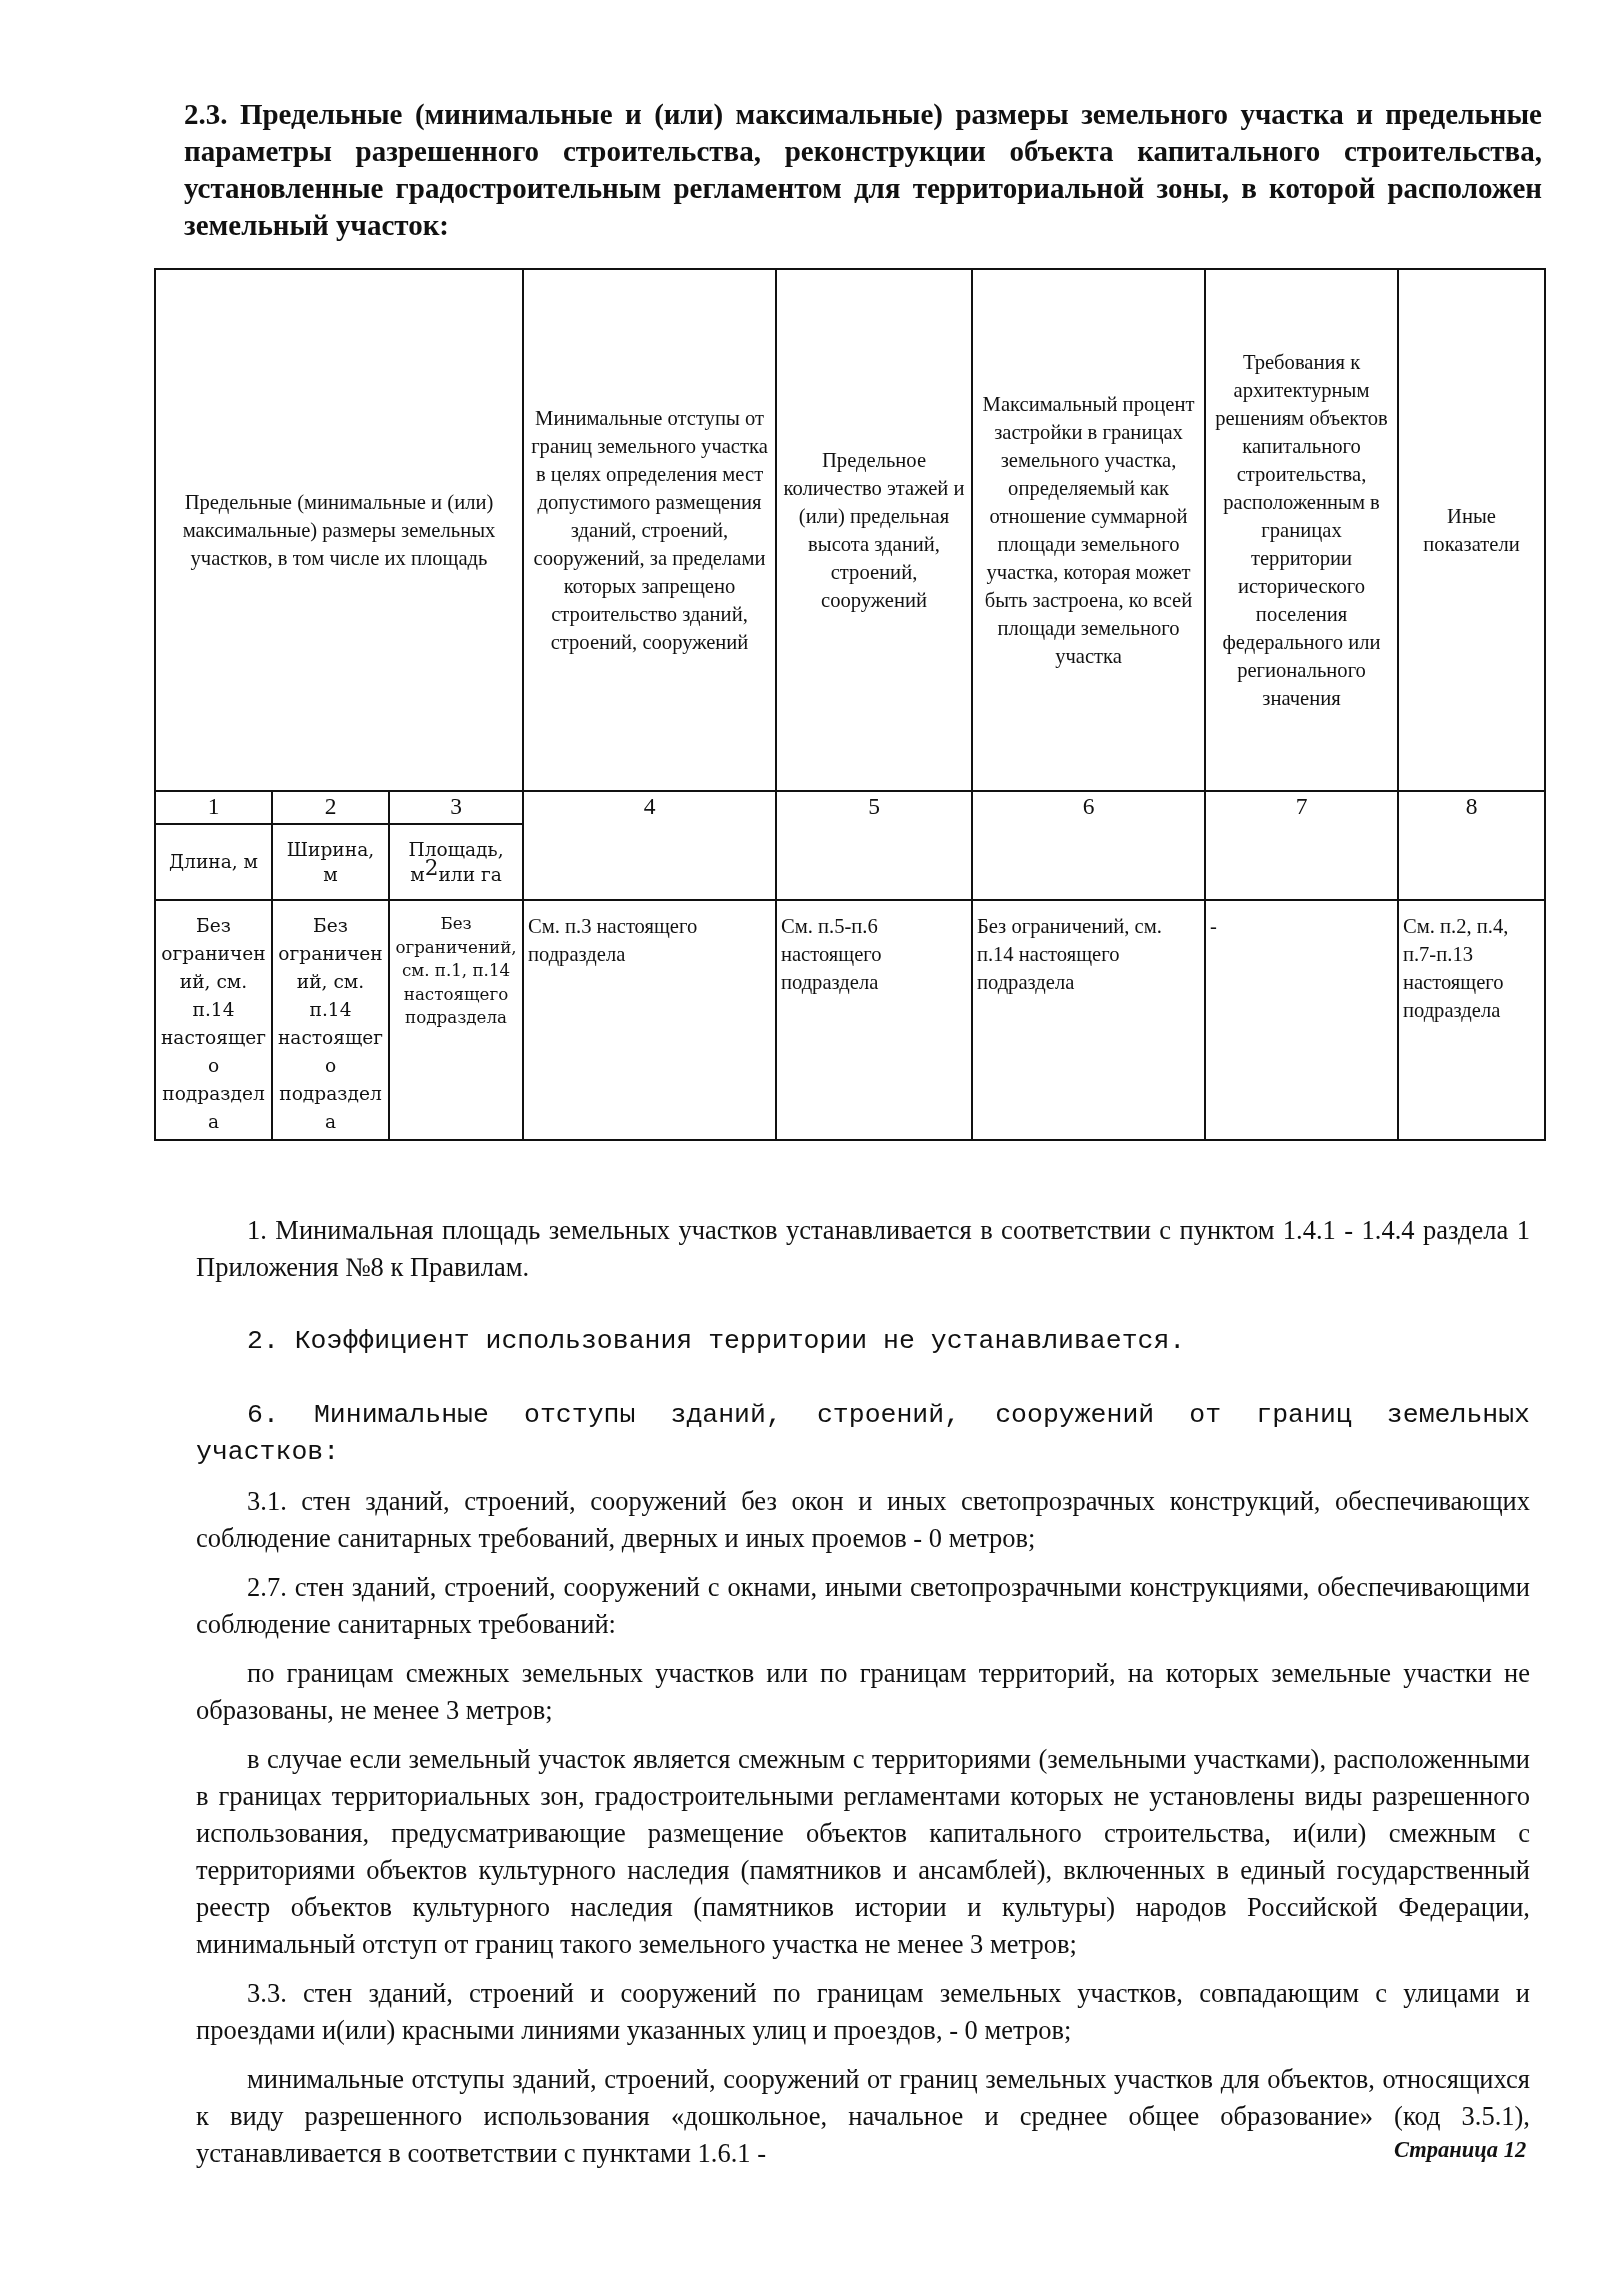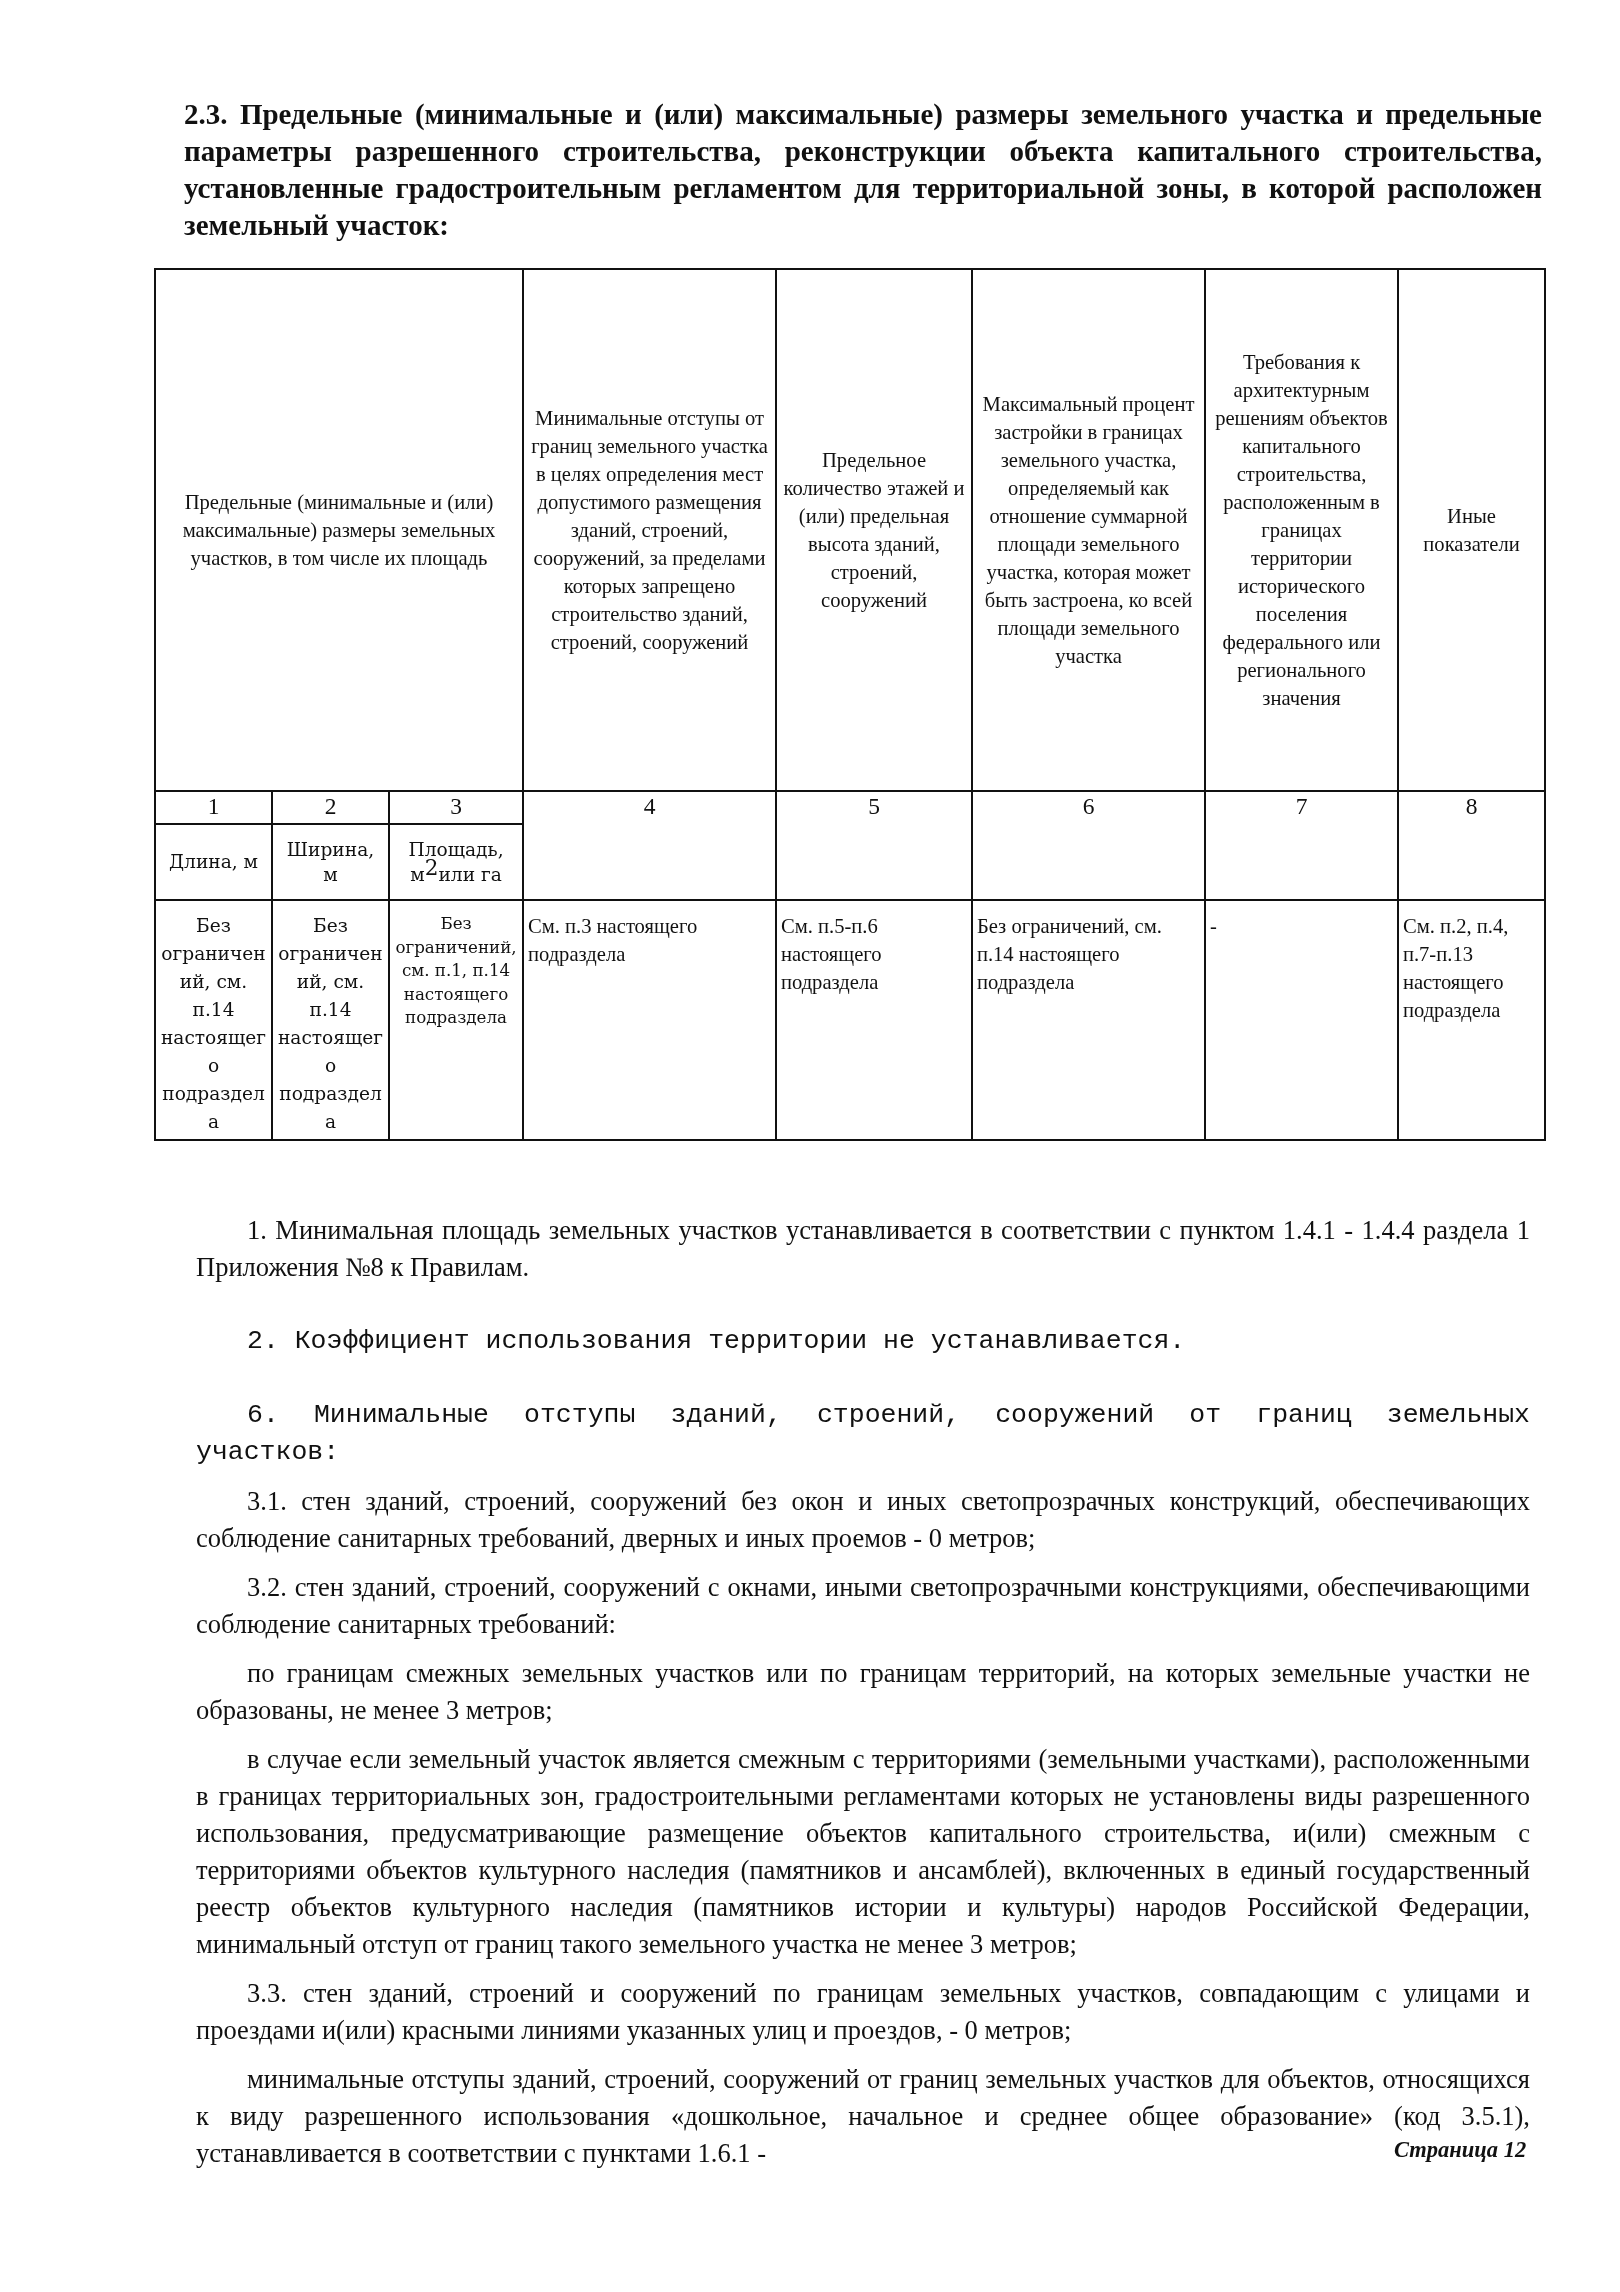--- a/index.html
+++ b/index.html
@@ -77,21 +77,21 @@
     <td>См. п.2, п.4, п.7-п.13 настоящего подраздела</td>
   </tr>
 </tbody>
   </table>
 
 <div class="body-text">
   <p>1. Минимальная площадь земельных участков устанавливается в соответствии  с пунктом 1.4.1 - 1.4.4 раздела 1 Приложения №8 к Правилам.</p>
   <p class="gap">2. Коэффициент использования территории не устанавливается.</p>
   <p class="gap">6. Минимальные отступы зданий, строений, сооружений от границ земельных участков:</p>
   <p>3.1. стен зданий, строений, сооружений без окон и иных светопрозрачных конструкций, обеспечивающих соблюдение санитарных требований, дверных и иных проемов - 0 метров;</p>
-  <p>3.2. стен зданий, строений, сооружений с окнами, иными светопрозрачными конструкциями, обеспечивающими соблюдение санитарных требований:</p>
+  <p>2.7. стен зданий, строений, сооружений с окнами, иными светопрозрачными конструкциями, обеспечивающими соблюдение санитарных требований:</p>
   <p>по границам смежных земельных участков или по границам территорий, на которых земельные участки не образованы, не менее 3 метров;</p>
   <p>в случае если земельный участок является смежным с территориями (земельными участками), расположенными в границах территориальных зон, градостроительными регламентами которых не установлены виды разрешенного использования, предусматривающие размещение объектов капитального строительства, и(или) смежным с территориями объектов культурного наследия (памятников и ансамблей), включенных в единый государственный реестр объектов культурного наследия (памятников истории и культуры) народов Российской Федерации, минимальный отступ от границ такого земельного участка не менее 3 метров;</p>
   <p>3.3. стен зданий, строений и сооружений по границам земельных участков, совпадающим с улицами и проездами и(или) красными линиями указанных улиц и проездов, - 0 метров;</p>
   <p>минимальные отступы зданий, строений, сооружений от границ земельных участков для объектов, относящихся к виду разрешенного использования «дошкольное, начальное и среднее общее образование» (код 3.5.1), устанавливается в соответствии с пунктами 1.6.1 -</p>
 </div>
 
 <div class="footer">Страница 12</div>
 
 
 </body></html>

